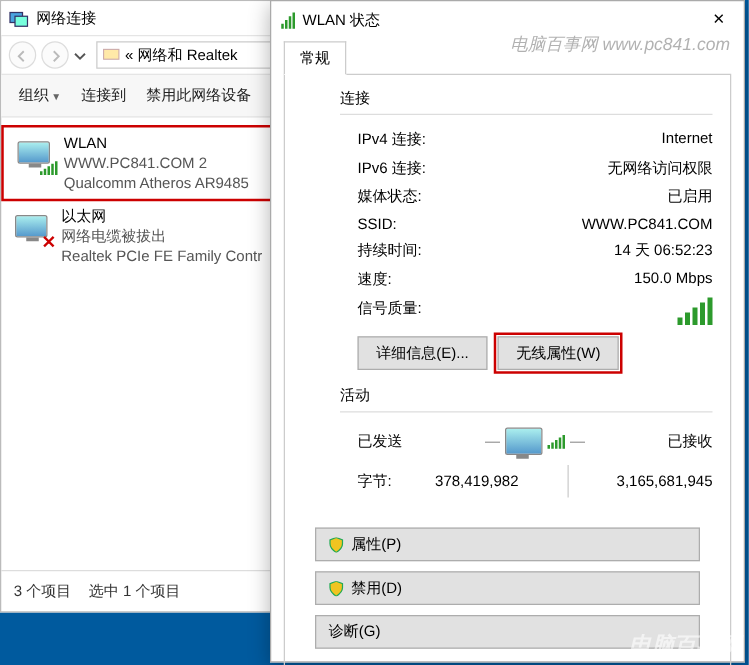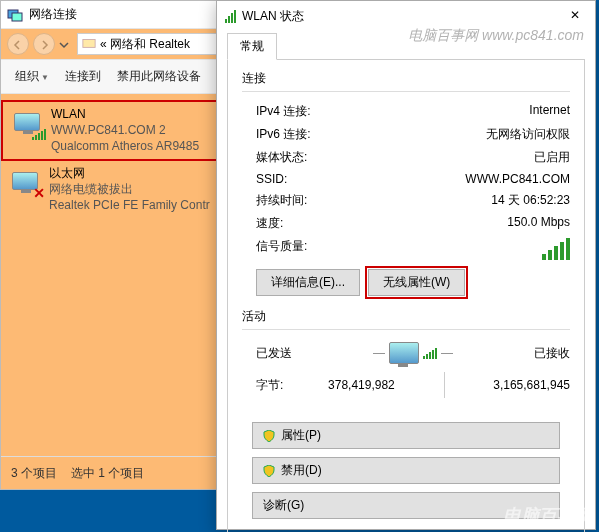--- a/index.html
+++ b/index.html
@@ -1,17 +1,17 @@
 <!DOCTYPE html>
 <html><head>
 <meta charset="utf-8">
 <style>
 * { box-sizing: border-box; margin: 0; padding: 0; font-family: "Microsoft YaHei", "Segoe UI", sans-serif; }
 body { width: 599px; height: 532px; background: #005a9e; position: relative; overflow: hidden; font-size: 12px; }
-.ncwin { position: absolute; left: 0; top: 0; width: 226px; height: 490px; background: #fdba74; border: 1px solid #bbb; }
+.ncwin { position: absolute; left: 0; top: 0; width: 226px; height: 490px; background: #ffffff; border: 1px solid #bbb; }
 .ncwin .titlebar { height: 28px; display: flex; align-items: center; padding: 0 6px; background: #fff; border-bottom: 1px solid #e5e5e5; }
 .ncwin .titlebar .appicon { width: 16px; height: 16px; margin-right: 6px; display: inline-block; }
 .ncwin .navbar { height: 30px; display: flex; align-items: center; padding: 0 6px; gap: 4px; }
 .circbtn { width: 22px; height: 22px; border: 1px solid #aaa; border-radius: 50%; display: flex; align-items: center; justify-content: center; background: #f7f7f7; }
 .circbtn.disabled { opacity: .4; }
 .chev { width: 10px; height: 10px; display: inline-block; }
 .pathbox { flex: 1; height: 22px; border: 1px solid #ccc; display: flex; align-items: center; padding: 0 4px; margin-left: 4px; background: #fff; overflow: hidden; white-space: nowrap; }
 .pathbox .picon { margin-right: 4px; }
 .cmdbar { height: 35px; display: flex; align-items: center; padding: 0 8px; gap: 4px; background: #f7f7f7; border-top: 1px solid #e5e5e5; border-bottom: 1px solid #e5e5e5; color: #222; }
 .cmdbar .menuitem { padding: 3px 6px; }
@@ -35,21 +35,21 @@
 .stwin .titlebar { height: 30px; display: flex; align-items: center; padding: 0 8px; position: relative; }
 .stwin .titlebar .wifiicon { margin-right: 6px; display: flex; gap: 1px; align-items: flex-end; }
 .stwin .titlebar .wifiicon span { width: 2px; background: #2c9a2c; }
 .stwin .titlebar .wifiicon span:nth-child(1){height:4px}.stwin .titlebar .wifiicon span:nth-child(2){height:7px}.stwin .titlebar .wifiicon span:nth-child(3){height:10px}.stwin .titlebar .wifiicon span:nth-child(4){height:13px}
 .stwin .closebtn { position: absolute; right: 0; top: 0; width: 40px; height: 28px; display: flex; align-items: center; justify-content: center; }
 .wm { position: absolute; right: 11px; top: 26px; color: #666; font-size: 14px; font-style: italic; opacity: .5; pointer-events: none; }
 .wm2 { position: absolute; right: 6px; bottom: 4px; color: #fff; font-size: 18px; font-weight: bold; opacity: .6; pointer-events: none; font-style: italic; }
 .tabstrip { height: 28px; display: flex; align-items: flex-end; padding: 0 10px; }
 .tab { border: 1px solid #ccc; border-bottom: 1px solid #fff; padding: 4px 12px; background: #fff; position: relative; top: 1px; }
 .tabpane { margin: 0 10px 10px 10px; border: 1px solid #ccc; padding: 10px 14px; }
-.grp { margin-bottom: 12px; }
+.grp { margin-bottom: 12px; margin-left: 30px; }
 .grp .hd { border-bottom: 1px solid #ddd; padding-bottom: 4px; margin-bottom: 8px; }
 .row { display: flex; justify-content: space-between; padding: 3px 0 3px 14px; }
 .row .k { color: #000; }
 .row .v { color: #000; text-align: right; }
 .sigbars { display: flex; gap: 2px; align-items: flex-end; }
 .sigbars span { width: 4px; background: #2c9a2c; }
 .sigbars span:nth-child(1){height:6px}.sigbars span:nth-child(2){height:10px}.sigbars span:nth-child(3){height:14px}.sigbars span:nth-child(4){height:18px}.sigbars span:nth-child(5){height:22px}
 .btnrow { display: flex; gap: 8px; padding: 6px 0 0 14px; }
 .btn { border: 1px solid #adadad; background: #e1e1e1; padding: 4px 14px; font-size: 12px; }
 .btnrow .hl { outline: 2px solid #c00; outline-offset: 1px; }

